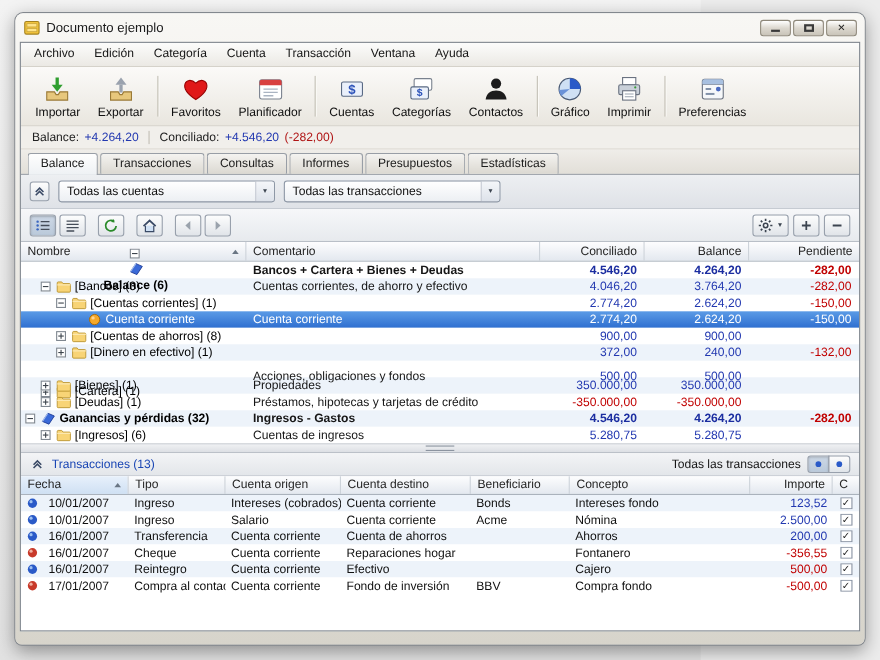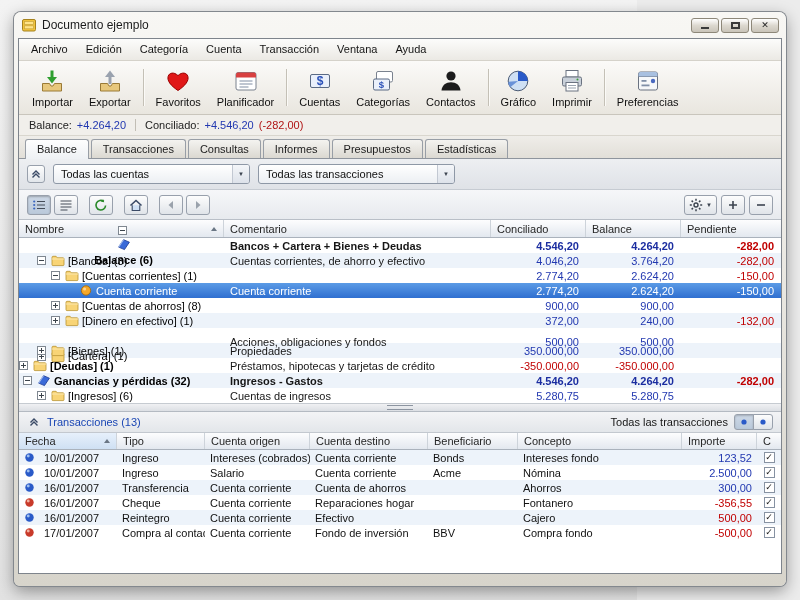--- a/index.html
+++ b/index.html
@@ -46,21 +46,21 @@
 .viewbar{height:30px;flex:none;display:flex;align-items:center;background:linear-gradient(#f6f7f9,#e7eaee);border-bottom:1px solid #b9bfc7;padding:0 8px}
 .vb-left{display:flex;align-items:center;gap:3px}
 .vb-right{margin-left:auto;display:flex;align-items:center;gap:4px}
 .sbtn{height:20px;min-width:24px;padding:0 4px;border:1px solid #98a0ac;border-radius:3px;background:linear-gradient(#fdfdfd,#e0e4e9);display:inline-flex;align-items:center;justify-content:center;gap:3px}
 .sbtn.pressed{background:linear-gradient(#cdd8e6,#bac9da);box-shadow:inset 0 1px 2px rgba(0,0,0,.25)}
 .sbtn.gap{margin-left:8px}
 .sbtn .arrow{font-size:6px;color:#3c4450}
 .theader{display:grid;grid-template-columns:205px 1fr 95px 95px 100px;height:18px;flex:none;background:linear-gradient(#fdfdfe,#e3e8ef);border-bottom:1px solid #aab2bc}
 .hcell{display:flex;align-items:center;padding:0 6px;border-right:1px solid #cdd3da;color:#262626;overflow:hidden;white-space:nowrap}
 .hcell:last-child{border-right:none}
-.hcell.num{justify-content:flex-start}
+.hcell.num{justify-content:flex-end}
 .hcell.sorted{background:linear-gradient(#e7f0fb,#cfe0f3)}
 .sort{margin-left:auto;width:0;height:0;border-left:3.5px solid transparent;border-right:3.5px solid transparent;border-bottom:4px solid #6a7684;flex:none}
 .tbody{flex:none}
 .trow{display:grid;grid-template-columns:205px 1fr 95px 95px 100px;height:15px;align-items:center;background:#fff}
 .trow:nth-child(even){background:#edf3fa}
 .trow.bold{font-weight:bold}
 .cell{overflow:hidden;white-space:nowrap}
 .cell.name{display:flex;align-items:center;gap:3px}
 .cell.comment{padding:0 6px;color:#161616}
 .cell.num{text-align:right;padding:0 7px;color:#2238b0}
@@ -496,21 +496,21 @@
                 </svg>
               </div>
               <span>[Bienes] (1)</span>
             </div>
             <div class="cell comment">Propiedades</div>
             <div class="cell num">350.000,00</div>
             <div class="cell num">350.000,00</div>
             <div class="cell num"></div>
           </div>
           <div class="trow">
-            <div class="cell name" style=" font-weight: bold;">
+            <div class="cell name" style="padding-left: 18px;">
               <div class="exp plus"></div>
               <div class="ticon">
                 <svg viewBox="0 0 14 13">
                   <path d="M1 3.2c0-.5.4-.9.9-.9h3.2l1.2 1.5h5.8c.5 0 .9.4.9.9v6c0 .5-.4.9-.9.9H1.9a.9.9 0 0 1-.9-.9z" fill="#f8d476" stroke="#b8922e" stroke-width="0.8"></path>
                   <path d="M1 5h12" stroke="#fce8b0" stroke-width="1"></path>
                 </svg>
               </div>
               <span>[Deudas] (1)</span>
             </div>
             <div class="cell comment">Préstamos, hipotecas y tarjetas de crédito</div>
@@ -658,21 +658,21 @@
                   <circle cx="4.6" cy="4.4" r="1.6" fill="#9ec0f0"></circle>
                 </svg>
               </div>
             </div>
             <div class="xcell">16/01/2007</div>
             <div class="xcell">Transferencia</div>
             <div class="xcell">Cuenta corriente</div>
             <div class="xcell">Cuenta de ahorros</div>
             <div class="xcell"></div>
             <div class="xcell">Ahorros</div>
-            <div class="xcell amount">300,00</div>
+            <div class="xcell amount">200,00</div>
             <div class="xcell check">
               <div class="cb">✓</div>
             </div>
           </div>
           <div class="xrow">
             <div class="xcell icon">
               <div class="sphere">
                 <svg viewBox="0 0 12 12">
                   <circle cx="6" cy="6" r="4.6" fill="#c83a2a"></circle>
                   <circle cx="4.6" cy="4.4" r="1.6" fill="#f0b0a0"></circle>

